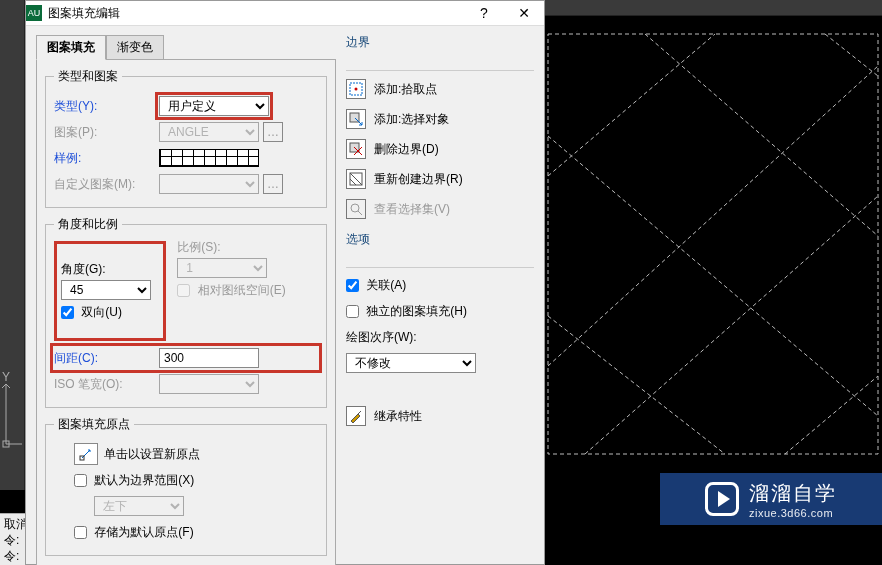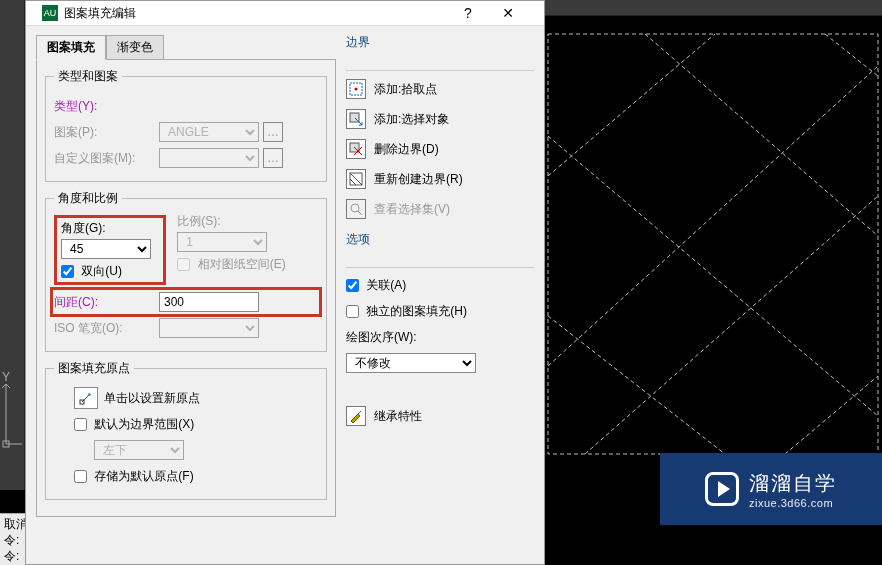--- a/index.html
+++ b/index.html
@@ -2,67 +2,67 @@
 <html><head>
 <meta charset="utf-8">
 <style>
   * { box-sizing: border-box; margin: 0; padding: 0; }
   body { font-family: "Microsoft YaHei", SimSun, sans-serif; font-size: 12px; background: #000; width: 882px; height: 565px; position: relative; overflow: hidden; }
   
   .cad-bg { position: absolute; top: 0; left: 0; width: 882px; height: 565px; background: #000; }
   .cad-viewport { position: absolute; top: 16px; left: 25px; right: 0; bottom: 75px; }
   
   .dialog { position: absolute; top: 0; left: 25px; width: 520px; height: 565px; background: #f0f0f0; border: 1px solid #999; }
-  .titlebar { height: 25px; background: #fff; display: flex; align-items: center; padding: 0 16px; border-bottom: 1px solid #ddd; }
+  .titlebar { height: 25px; background: #fff; display: flex; align-items: center; padding: 0 0; border-bottom: 1px solid #ddd; }
   .titlebar .icon { width: 16px; height: 16px; background: #0a6b3a; margin-right: 6px; display: flex; align-items: center; justify-content: center; color: #fff; font-size: 9px; }
   .titlebar .title { flex: 1; }
   .titlebar .btn { width: 40px; height: 20px; display: flex; align-items: center; justify-content: center; font-size: 14px; cursor: pointer; }
   
   .body { padding: 8px 10px; display: flex; gap: 8px; height: calc(100% - 25px); flex-direction: column; }
   .cols { display: flex; gap: 10px; flex: 1; }
   .left { width: 300px; }
   .right { flex: 1; }
   
   .tabs { display: flex; margin-bottom: 0; }
   .tab { padding: 3px 10px; border: 1px solid #aaa; background: #e0e0e0; cursor: pointer; position: relative; top: 1px; }
   .tab.active { background: #f0f0f0; border-bottom-color: #f0f0f0; font-weight: bold; }
   .tab-body { border: 1px solid #aaa; padding: 8px; background: #f0f0f0; }
   
   fieldset { border: 1px solid #bbb; padding: 6px 8px 8px; margin-bottom: 8px; }
   legend { padding: 0 4px; font-size: 12px; }
   
   .row { display: flex; align-items: center; margin: 4px 0; min-height: 22px; }
-  .row label.fld { width: 105px; color: #a21caf; }
+  .row label.fld { width: 105px; color: #1d4ed8; }
   .row label.fld.disabled { color: #999; }
   .row .ctrl { flex: 1; display: flex; gap: 4px; align-items: center; }
   
   select, input[type=text] { height: 20px; border: 1px solid #888; background: #fff; padding: 0 4px; font-size: 12px; font-family: inherit; width: 100%; }
   select:disabled, input:disabled { background: #f0f0f0; color: #999; }
   .btn-small { width: 20px; height: 20px; border: 1px solid #888; background: #e8e8e8; display: flex; align-items: center; justify-content: center; cursor: pointer; }
   .btn-small.disabled { color: #999; background: #f0f0f0; }
   
   .swatch { width: 100px; height: 18px; border: 1px solid #000; background: repeating-linear-gradient(90deg, #000 0 1px, #fff 1px 11px), repeating-linear-gradient(0deg, #000 0 1px, transparent 1px 9px); background-blend-mode: multiply; }
   
   input[type=checkbox], input[type=radio] { margin-right: 4px; vertical-align: middle; }
   
   .hl-red { outline: 3px solid #c8362b; outline-offset: 1px; }
-  .hl-red-box { border: 3px solid #c8362b; padding: 2px 4px; margin: 2px 0; }
+  .hl-red-box { border: 3px solid #c8362b; padding: 17px 4px; margin: 2px 0; }
   
   .section-title { color: #1a4a7a; font-size: 12px; margin-bottom: 6px; border-bottom: 1px solid #ccc; padding-bottom: 19px; }
   .icon-row { display: flex; align-items: center; gap: 8px; margin: 6px 0; padding: 2px 0; cursor: pointer; }
   .icon-sq { width: 20px; height: 20px; border: 1px solid #777; background: #fff; display: flex; align-items: center; justify-content: center; font-size: 11px; }
   .icon-sq svg { width: 14px; height: 14px; }
   .icon-row .lbl { flex: 1; }
   .icon-row.disabled { color: #999; }
   .icon-row.disabled .icon-sq { background: #f0f0f0; }
   
   .origin-indent { margin-left: 20px; }
   .origin-btn { width: 24px; height: 22px; border: 1px solid #888; background: #fff; display: inline-flex; align-items: center; justify-content: center; vertical-align: middle; margin-right: 6px; }
 
-  .watermark { position: absolute; right: 0; bottom: 40px; width: 222px; height: 72px; background: #183a73; color: #fff; display: flex; align-items: center; justify-content: center; gap: 10px; padding: 0 14px; }
+  .watermark { position: absolute; right: 0; bottom: 40px; width: 222px; height: 52px; background: #183a73; color: #fff; display: flex; align-items: center; justify-content: center; gap: 10px; padding: 0 14px; }
   .watermark .play { width: 34px; height: 34px; border: 3px solid #fff; border-radius: 8px; display: flex; align-items: center; justify-content: center; }
   .watermark .play::after { content: ""; border-left: 12px solid #fff; border-top: 8px solid transparent; border-bottom: 8px solid transparent; margin-left: 3px; }
   .watermark .text { display: flex; flex-direction: column; }
   .watermark .cn { font-size: 20px; letter-spacing: 2px; font-weight: 500; }
   .watermark .url { font-size: 11px; letter-spacing: 0.5px; opacity: 0.9; }
 
   .cmd-area { position: absolute; left: 0; bottom: 0; width: 545px; height: 52px; background: #ececec; border-top: 1px solid #aaa; font-size: 12px; padding: 2px 4px; line-height: 16px; }
   .ucs { position: absolute; left: 2px; top: 370px; color: #aaa; font-size: 12px; }
   .ucs svg { stroke: #aaa; }
   
@@ -117,29 +117,40 @@
         <div class="tabs">
           <div class="tab active">图案填充</div>
           <div class="tab">渐变色</div>
         </div>
         <div class="tab-body">
 
           <fieldset>
             <legend>类型和图案</legend>
             <div class="row">
               <label class="fld">类型(Y):</label>
+              <div class="ctrl">
+                <select class="hl-red" style="width:110px">
+                  <option>用户定义</option>
+                </select>
+              </div>
             </div>
             <div class="row">
               <label class="fld disabled">图案(P):</label>
               <div class="ctrl">
                 <select disabled="" style="width:100px">
                   <option>ANGLE</option>
                 </select>
                 <div class="btn-small disabled">…</div>
               </div>
+            </div>
+            <div class="row">
+              <label class="fld">样例:</label>
+              <div class="ctrl">
+                  <div class="swatch"></div>
+                </div>
             </div>
             <div class="row">
               <label class="fld disabled">自定义图案(M):</label>
               <div class="ctrl">
                 <select disabled="" style="width:100px"><option></option></select>
                 <div class="btn-small disabled">…</div>
               </div>
             </div>
           </fieldset>
 

